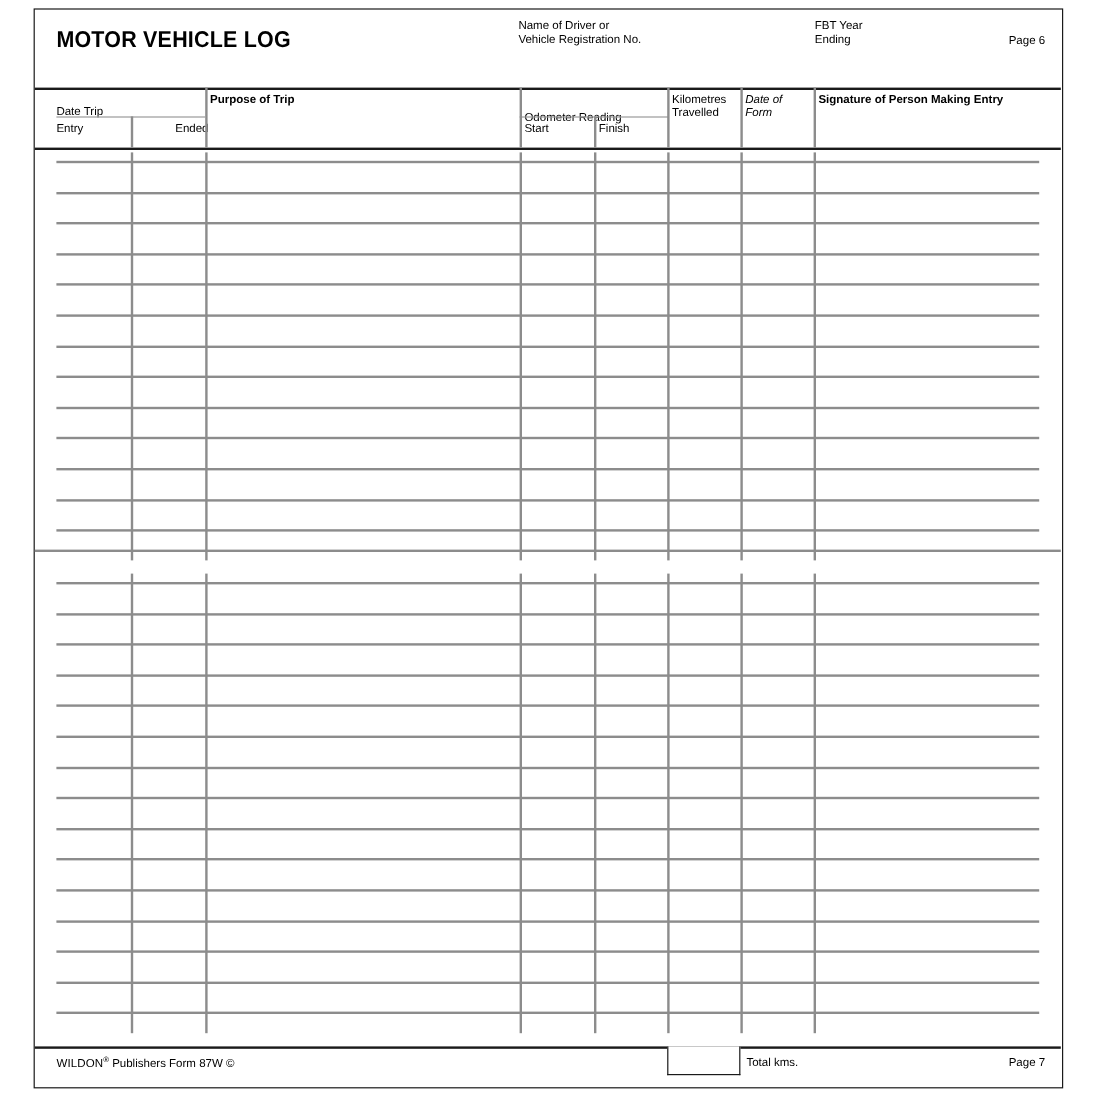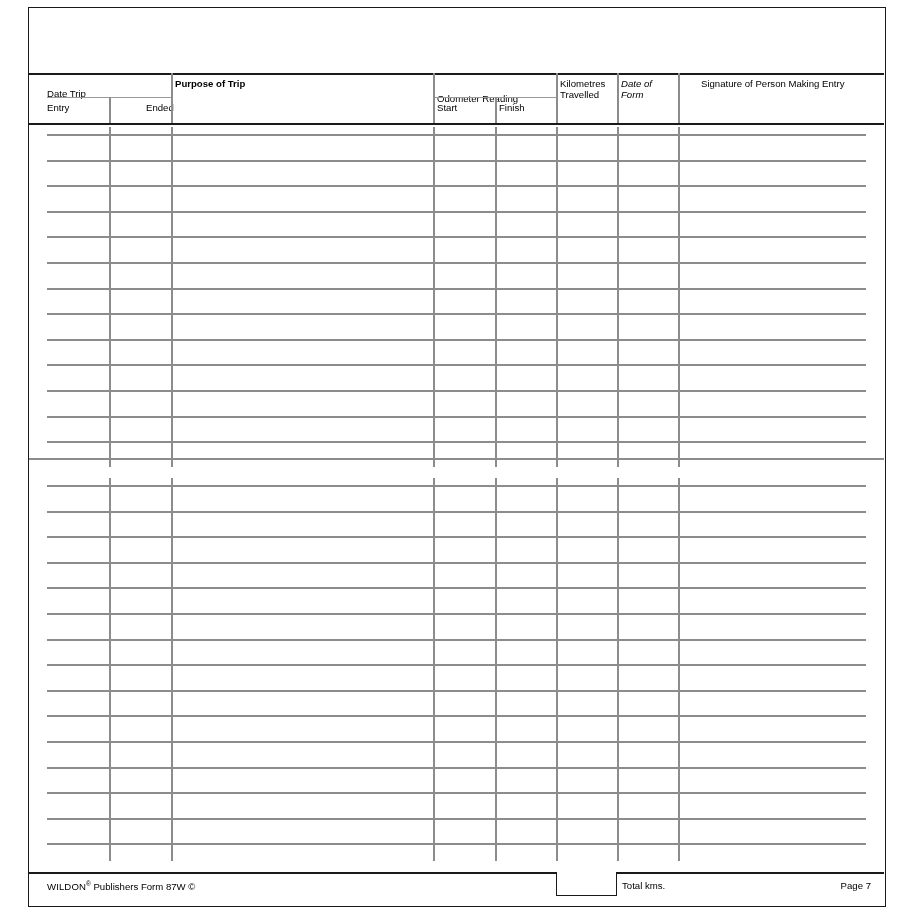--- a/index.html
+++ b/index.html
@@ -108,38 +108,53 @@
     border-top: none;
     box-sizing: border-box;
     background: #ffffff;
   }
 </style>
 </head>
 <body>
 
 <div id="page">
 
+  <div class="masthead">
+    <div class="form-title">MOTOR VEHICLE LOG</div>
+
+    <div class="mast-field mast-driver">
+      <div>Name of Driver or</div>
+      <div>Vehicle Registration No.</div>
+    </div>
+
+    <div class="mast-field mast-fbt">
+      <div>FBT Year</div>
+      <div>Ending</div>
+    </div>
+
+    <div class="mast-field mast-page">Page 6</div>
+  </div>
 
   <div class="colhead">
     <div class="ch-label" style="left:18px; top:15px;">Date Trip</div>
     <div class="ch-label" style="left:18px; top:29px;">Entry</div>
     <div class="ch-label" style="left:80px; top:29px;padding-left:37px;">Ended</div>
     <div class="ch-label" style="left:146px; top:5px;font-weight:bold;">Purpose of Trip</div>
     <div class="ch-label" style="left:408px; top:20px;">Odometer Reading</div>
     <div class="ch-label" style="left:408px; top:29px;">Start</div>
     <div class="ch-label" style="left:470px; top:29px;">Finish</div>
     <div class="ch-label" style="left:531px; top:5px;">
       <div>Kilometres</div>
       <div>Travelled</div>
     </div>
     <div class="ch-label" style="left:592px; top:5px;font-style:italic;">
       <div>Date of</div>
       <div>Form</div>
     </div>
-    <div class="ch-label" style="left:672px; top:5px;">Signature of Person Making Entry</div>
+    <div class="ch-label" style="left:653px; top:5px;font-weight:bold;">Signature of Person Making Entry</div>
   </div>
 
   <div id="grid">
       <div class="hline thick" style="top: 65px; left: 0px; width: 855px;"></div>
       <div class="hline mid" style="top: 89px; left: 18px; width: 124px;"></div>
       <div class="hline mid" style="top: 89px; left: 404px; width: 124px;"></div>
       <div class="hline thick" style="top: 115px; left: 0px; width: 855px;"></div>
       <div class="vline" style="top: 89px; height: 26px; left: 80px;"></div>
       <div class="vline" style="top: 65px; height: 50px; left: 142px;"></div>
       <div class="vline" style="top: 65px; height: 50px; left: 404px;"></div>

